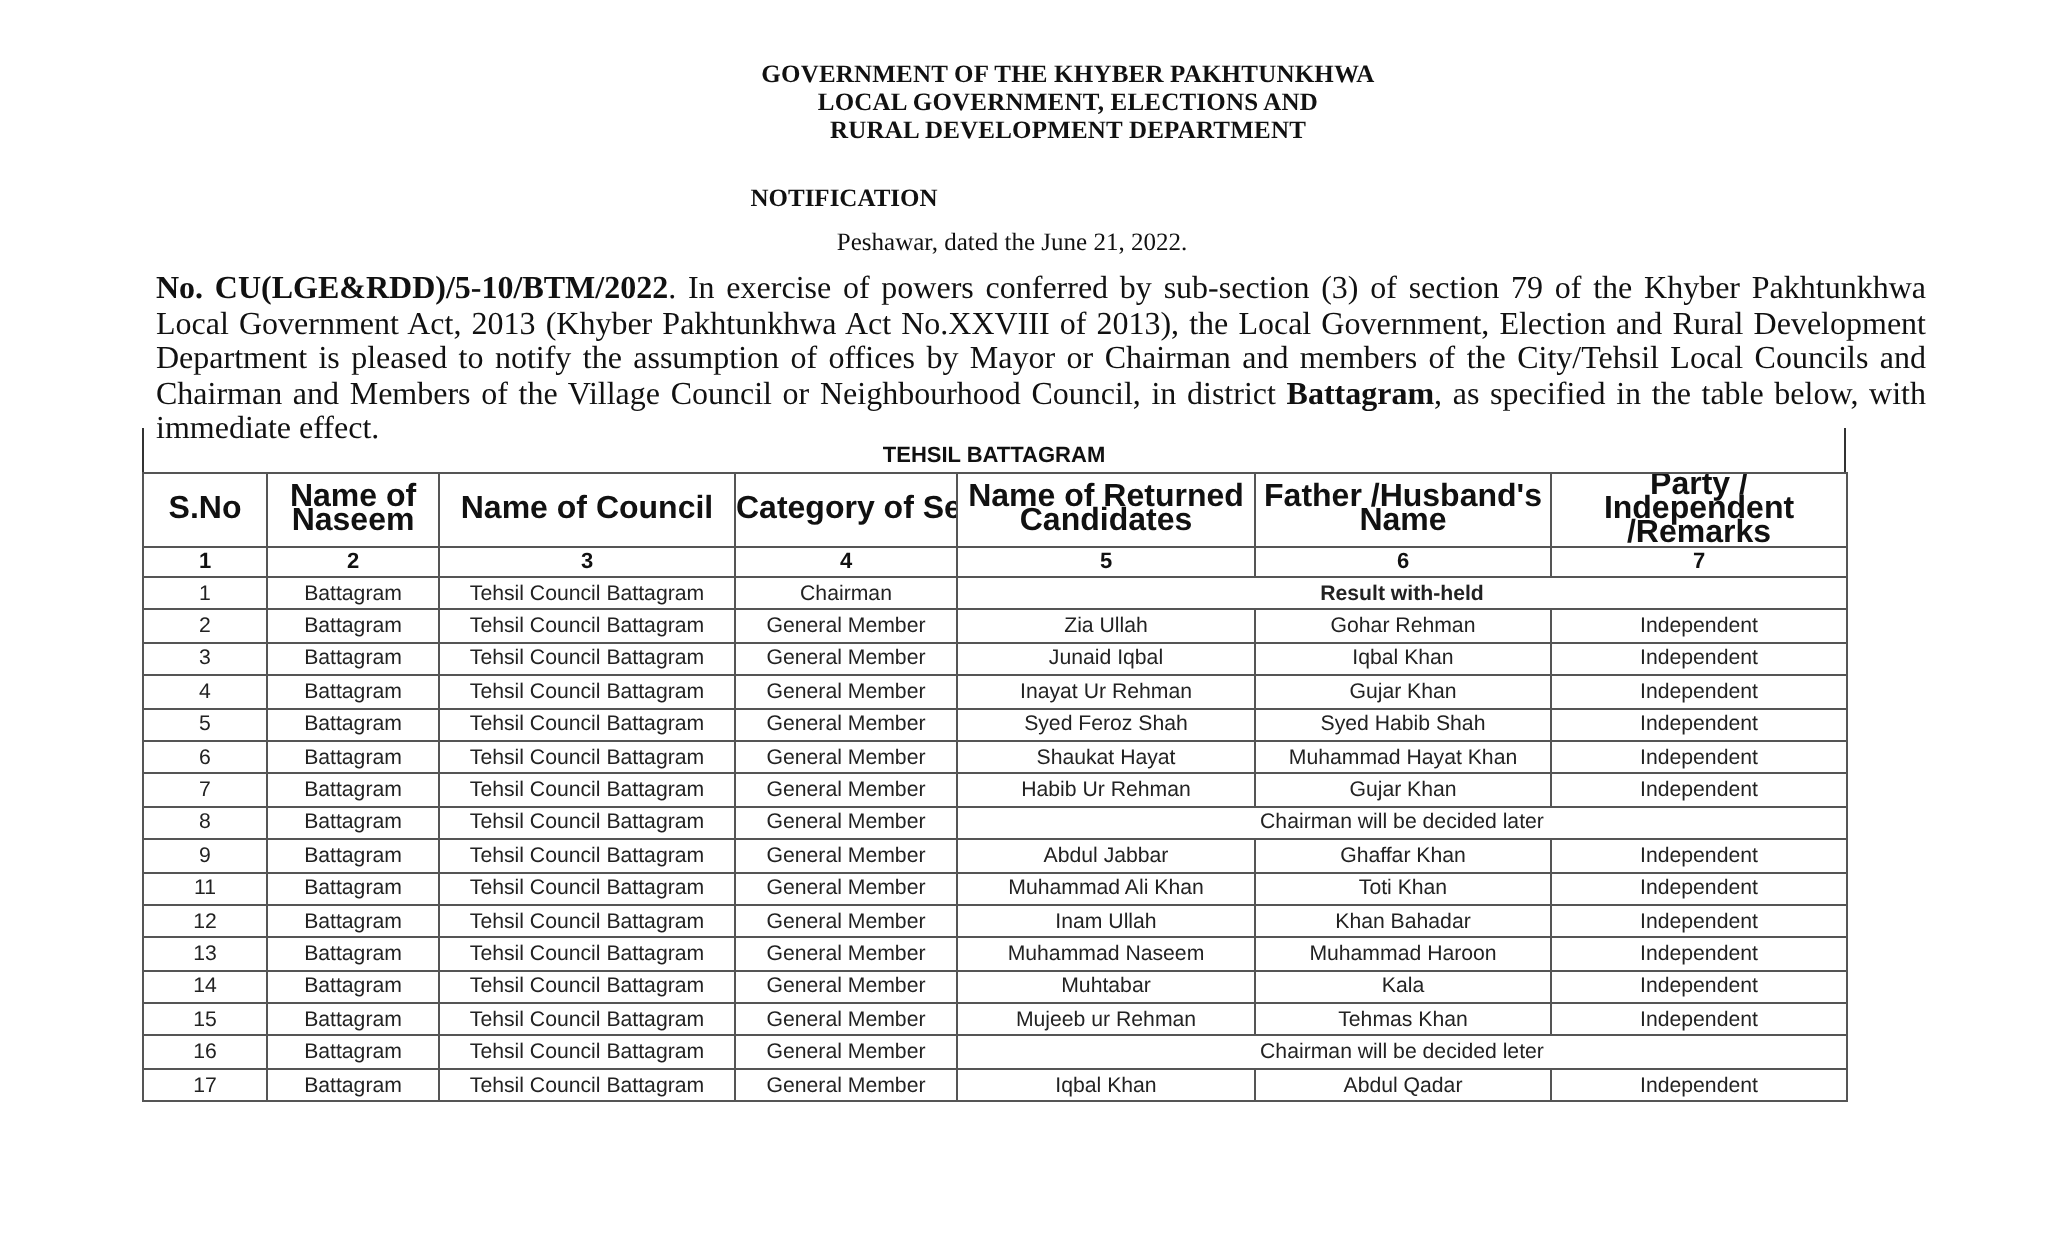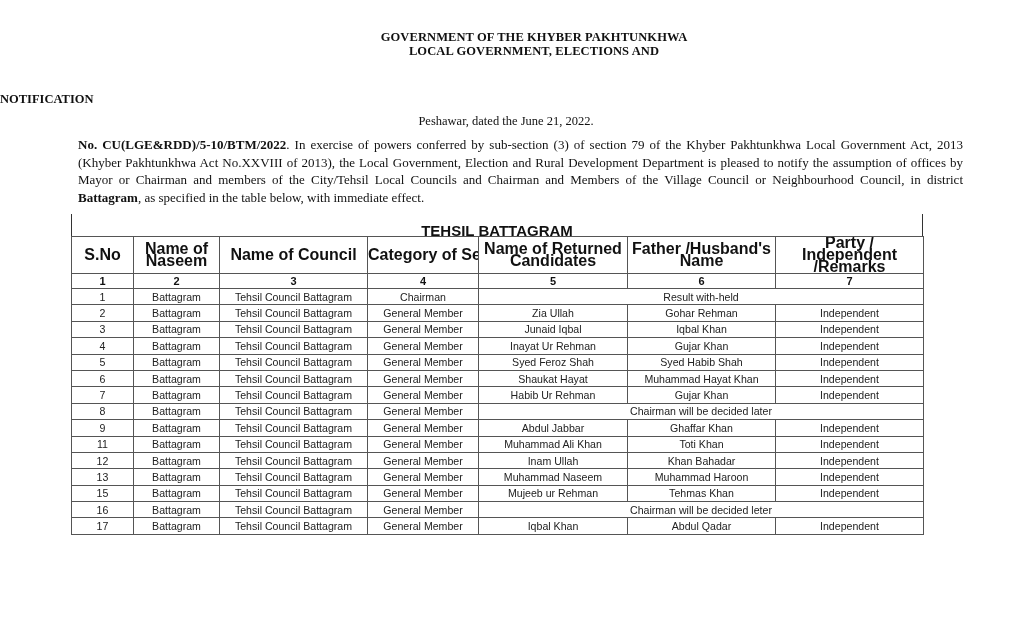--- a/index.html
+++ b/index.html
@@ -1,43 +1,44 @@
 <!DOCTYPE html>
 <html><head>
 <meta charset="utf-8">
 <style>
   html, body { margin: 0; padding: 0; background: #ffffff; }
   body { width: 1024px; height: 622px; overflow: hidden; position: relative; color: #111; }
 
   .head-block { position: absolute; left: 0; top: 30px; width: 1024px; text-align: center; }
   .head-line { font-family: "Liberation Serif", serif; font-weight: bold; font-size: 12.5px; line-height: 14px; letter-spacing: 0.1px; margin-left: 44px; }
-  .notif-title { position: absolute; left: 0; width: 844px; top: 92px; text-align: left; font-family: "Liberation Serif", serif; font-weight: bold; font-size: 12.5px; }
+  .notif-title { position: absolute; left: 0; width: 844px; top: 92px; text-align: center; font-family: "Liberation Serif", serif; font-weight: bold; font-size: 12.5px; }
   .dateline { position: absolute; left: 0; width: 1012px; top: 114px; text-align: center; font-family: "Liberation Serif", serif; font-size: 12.5px; }
 
-  .para { position: absolute; left: 78px; top: 136px; width: 885px; font-family: "Liberation Serif", serif; font-size: 13px; line-height: 17.6px; text-align: justify; text-align-last: left; }
+  .para { position: absolute; left: 78px; top: 136px; width: 885px; font-family: "Liberation Serif", serif; font-size: 16px; line-height: 17.6px; text-align: justify; text-align-last: left; }
   .para b { font-weight: bold; }
   .tbl-frame-left { position: absolute; left: 71px; top: 214px; width: 0; height: 22px; border-left: 1.3px solid #333; }
   .tbl-frame-right { position: absolute; left: 922px; top: 214px; width: 0; height: 22px; border-left: 1.3px solid #333; }
-  .tbl-title { position: absolute; left: 72px; top: 222px; width: 850px; text-align: center; font-family: "Liberation Sans", sans-serif; font-weight: bold; font-size: 15px; }
+  .tbl-title { position: absolute; left: 72px; top: 222px; width: 850px; text-align: center; font-family: "Liberation Sans", sans-serif; font-weight: bold; font-size: 11px; }
 
   table.res { position: absolute; left: 71px; top: 236px; width: 852px; border-collapse: collapse; font-family: "Liberation Sans", sans-serif; font-size: 10.6px; table-layout: fixed; }
   table.res td, table.res th { border: 1px solid #555; padding: 0; text-align: center; vertical-align: middle; white-space: nowrap; overflow: hidden; }
   table.res th { font-weight: bold; font-size: 16px; line-height: 12px; height: 31px; color: #111; }
   table.res tr.num td { font-weight: bold; height: 14px; font-size: 11px; }
   table.res tr.row td { height: 15.4px; line-height: 14px; color: #222; }
   table.res { border-left: 1.5px solid #333; border-right: 1.5px solid #333; border-bottom: 1.5px solid #333; }
   td.merged { font-weight: normal; }
-  td.merged.bold { font-weight: normal; }
+  td.merged.bold { font-weight: bold; }
 </style>
 </head>
 <body>
 
 <div class="head-block">
   <div class="head-line">GOVERNMENT OF THE KHYBER PAKHTUNKHWA</div>
   <div class="head-line">LOCAL GOVERNMENT, ELECTIONS AND</div>
+  <div class="head-line">RURAL DEVELOPMENT DEPARTMENT</div>
 </div>
 
 <div class="notif-title">NOTIFICATION</div>
 <div class="dateline">Peshawar, dated the June 21, 2022.</div>
 
 <div class="para"><b>No. CU(LGE&amp;RDD)/5-10/BTM/2022</b><span>. In exercise of powers conferred by sub-section (3) of section 79 of the Khyber Pakhtunkhwa Local Government Act, 2013 (Khyber Pakhtunkhwa Act No.XXVIII of 2013), the Local Government, Election and Rural Development Department is pleased to notify the assumption of offices by Mayor or Chairman and members of the City/Tehsil Local Councils and Chairman and Members of the Village Council or Neighbourhood Council, in district </span><b>Battagram</b><span>, as specified in the table below, with immediate effect.</span></div>
 
 <div class="tbl-frame-left"></div>
 <div class="tbl-frame-right"></div>
 <div class="tbl-title">TEHSIL BATTAGRAM</div>
@@ -171,20 +172,29 @@
       <tr class="row">
         <td>13</td>
         <td>Battagram</td>
         <td>Tehsil Council Battagram</td>
         <td>General Member</td>
         <td>Muhammad Naseem</td>
         <td>Muhammad Haroon</td>
         <td>Independent</td>
       </tr>
       <tr class="row">
+        <td>14</td>
+        <td>Battagram</td>
+        <td>Tehsil Council Battagram</td>
+        <td>General Member</td>
+        <td>Muhtabar</td>
+        <td>Kala</td>
+        <td>Independent</td>
+      </tr>
+      <tr class="row">
         <td>15</td>
         <td>Battagram</td>
         <td>Tehsil Council Battagram</td>
         <td>General Member</td>
         <td>Mujeeb ur Rehman</td>
         <td>Tehmas Khan</td>
         <td>Independent</td>
       </tr>
       <tr class="row">
         <td>16</td>

